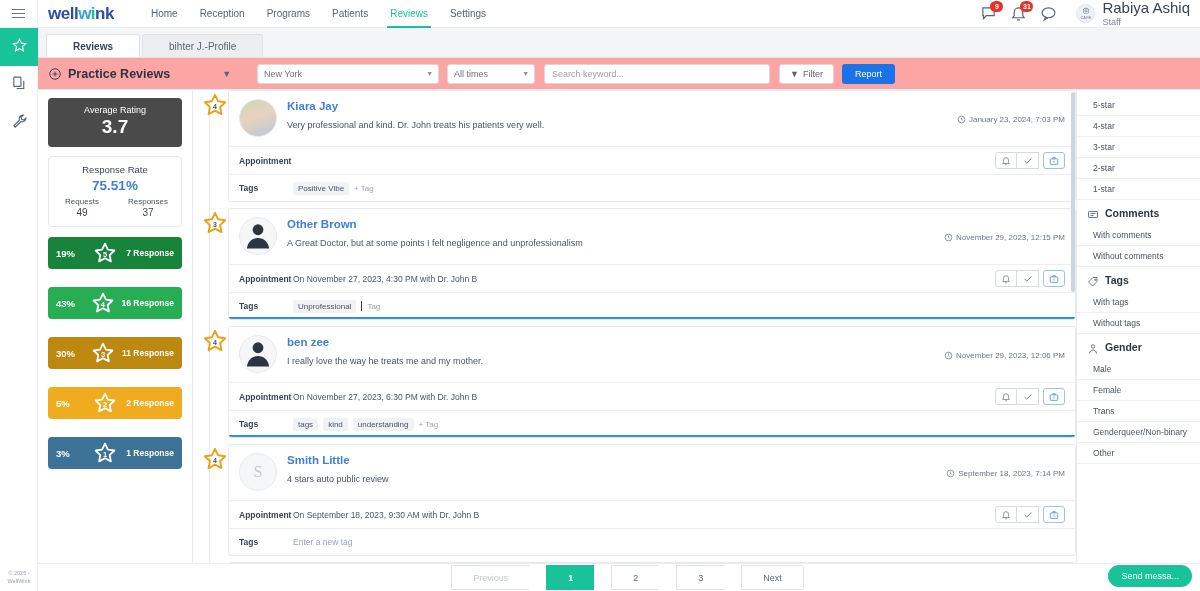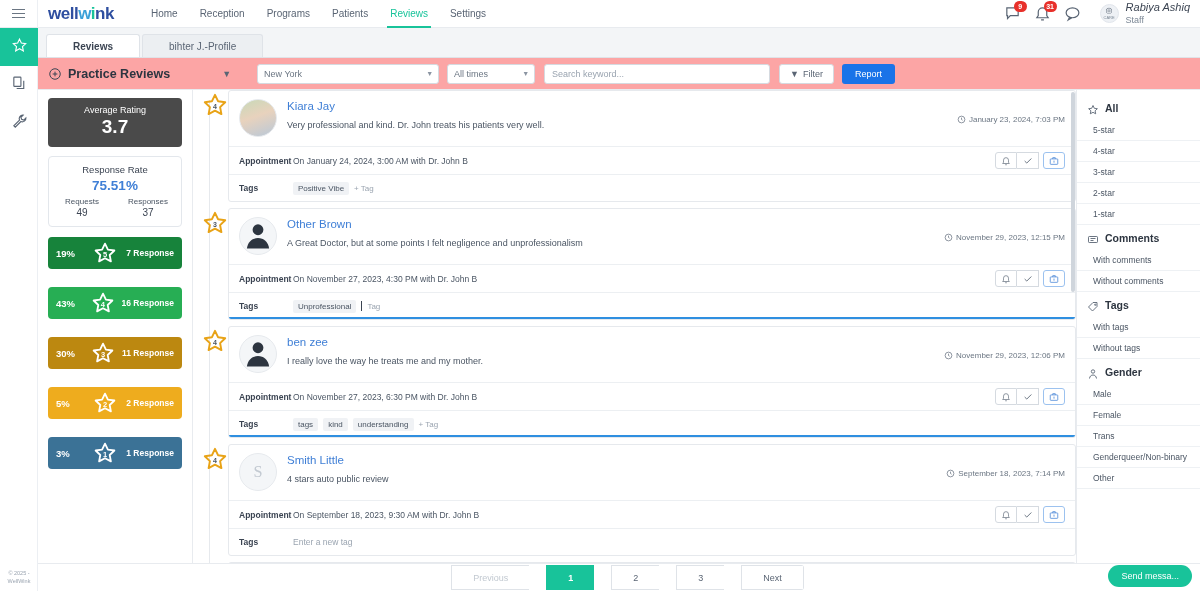--- a/index.html
+++ b/index.html
@@ -49,21 +49,21 @@
     background: #e8302a; color: #fff; border-radius: 6px; font-size: 7px; font-weight: 700;
     display: flex; align-items: center; justify-content: center; line-height: 1;
   }
   .userbox { display: flex; align-items: center; gap: 7px; margin-left: 6px; }
   .u-avatar {
     width: 19px; height: 19px; border-radius: 50%; background: #eef1f5;
     display: flex; flex-direction: column; align-items: center; justify-content: center;
     font-size: 4px; color: #7b8795; border: 1px solid #e2e6ec;
   }
   .u-avatar .glyph { font-size: 8px; color: #5a6574; line-height: 1; }
-  .uname { font-size: 11px; color: #3b4452; line-height: 1.25; font-style: italic; }
+  .uname { font-size: 15px; color: #3b4452; line-height: 1.25; }
   .urole { font-size: 9px; color: #7b8795; line-height: 1.25; }
 
   
   .rail {
     position: absolute; top: 28px; left: 0; width: 38px; bottom: 0;
     background: #fff; border-right: 1px solid #eceff3;
   }
   .rail-item {
     width: 38px; height: 38px; display: flex; align-items: center; justify-content: center;
     color: #5a6574;
@@ -173,21 +173,21 @@
   }
   .card-top { display: flex; padding: 8px 10px 9px; }
   .avatar {
     width: 38px; height: 38px; border-radius: 50%; flex: none; margin-right: 10px;
     border: 1px solid #e6e9ed; overflow: hidden; display: flex; align-items: flex-end; justify-content: center;
     background: #f4f6f8;
   }
   .avatar.photo { background: linear-gradient(160deg,#c8d9b8 0%,#e8d2bd 45%,#b9c8d8 100%); }
   .avatar svg { display: block; }
   .who { flex: 1; min-width: 0; }
-  .who .name { font-size: 11.5px; color: #3f7fd6; font-weight: 400; line-height: 1.35; }
+  .who .name { font-size: 11.5px; color: #3f7fd6; font-weight: 700; line-height: 1.35; }
   .who .text { font-size: 9px; color: #4a5563; margin-top: 4px; line-height: 1.4; }
   .when {
     font-size: 8px; color: #6b7683; white-space: nowrap; padding-top: 2px;
     display: flex; align-items: center; gap: 3px;
   }
   .card-row {
     border-top: 1px solid #eceff2; display: flex; align-items: center;
     padding: 5px 10px; min-height: 27px;
   }
   .rowlbl { font-size: 8.5px; font-weight: 700; color: #3b4452; width: 54px; flex: none; }
@@ -460,21 +460,20 @@
               <div class="when">
                 <svg width="9" height="9" viewBox="0 0 24 24" fill="none" stroke="currentColor" stroke-width="2">
                   <circle cx="12" cy="12" r="9"></circle>
                   <path d="M12 7v5l3 2"></path>
                 </svg>
                 <span>January 23, 2024, 7:03 PM</span>
               </div>
             </div>
             <div class="card-row">
               <div class="rowlbl">Appointment</div>
-              <div class="rowval">On January 24, 2024, 3:00 AM with Dr. John B</div>
               <div class="actions">
                 <div class="abtn">
                   <svg viewBox="0 0 24 24" fill="none" stroke="currentColor" stroke-width="1.8">
                     <path d="M18 15v-5a6 6 0 1 0-12 0v5l-2 3h16zM10 21h4"></path>
                   </svg>
                 </div>
                 <div class="abtn mid">
                   <svg viewBox="0 0 24 24" fill="none" stroke="currentColor" stroke-width="2.4">
                     <path d="M4 12l5 5L20 6"></path>
                   </svg>
@@ -674,26 +673,20 @@
           </div>
         </div>
         <div class="card-wrap">
           <div class="card" style="height:40px"></div>
         </div>
       </div>
   </div>
   <div class="scrollthumb"></div>
 
   <div class="filters" id="filters">
-      <div class="fgroup">
-        <span class="gi"><svg viewBox="0 0 24 24" fill="none" stroke="currentColor" stroke-width="1.8">
-            <path d="M12 3l2.6 5.6 6.1.8-4.5 4.2 1.2 6-5.4-3-5.4 3 1.2-6L3.3 9.4l6.1-.8z"></path>
-          </svg></span>
-        <span class="gt">All</span>
-      </div>
       <div class="fitem">5-star</div>
       <div class="fitem">4-star</div>
       <div class="fitem">3-star</div>
       <div class="fitem">2-star</div>
       <div class="fitem">1-star</div>
       <div class="fgroup">
         <span class="gi"><svg viewBox="0 0 24 24" fill="none" stroke="currentColor" stroke-width="1.8">
             <rect x="3" y="5" width="18" height="12" rx="1.5"></rect>
             <path d="M7 9h10M7 13h6"></path>
           </svg></span>

